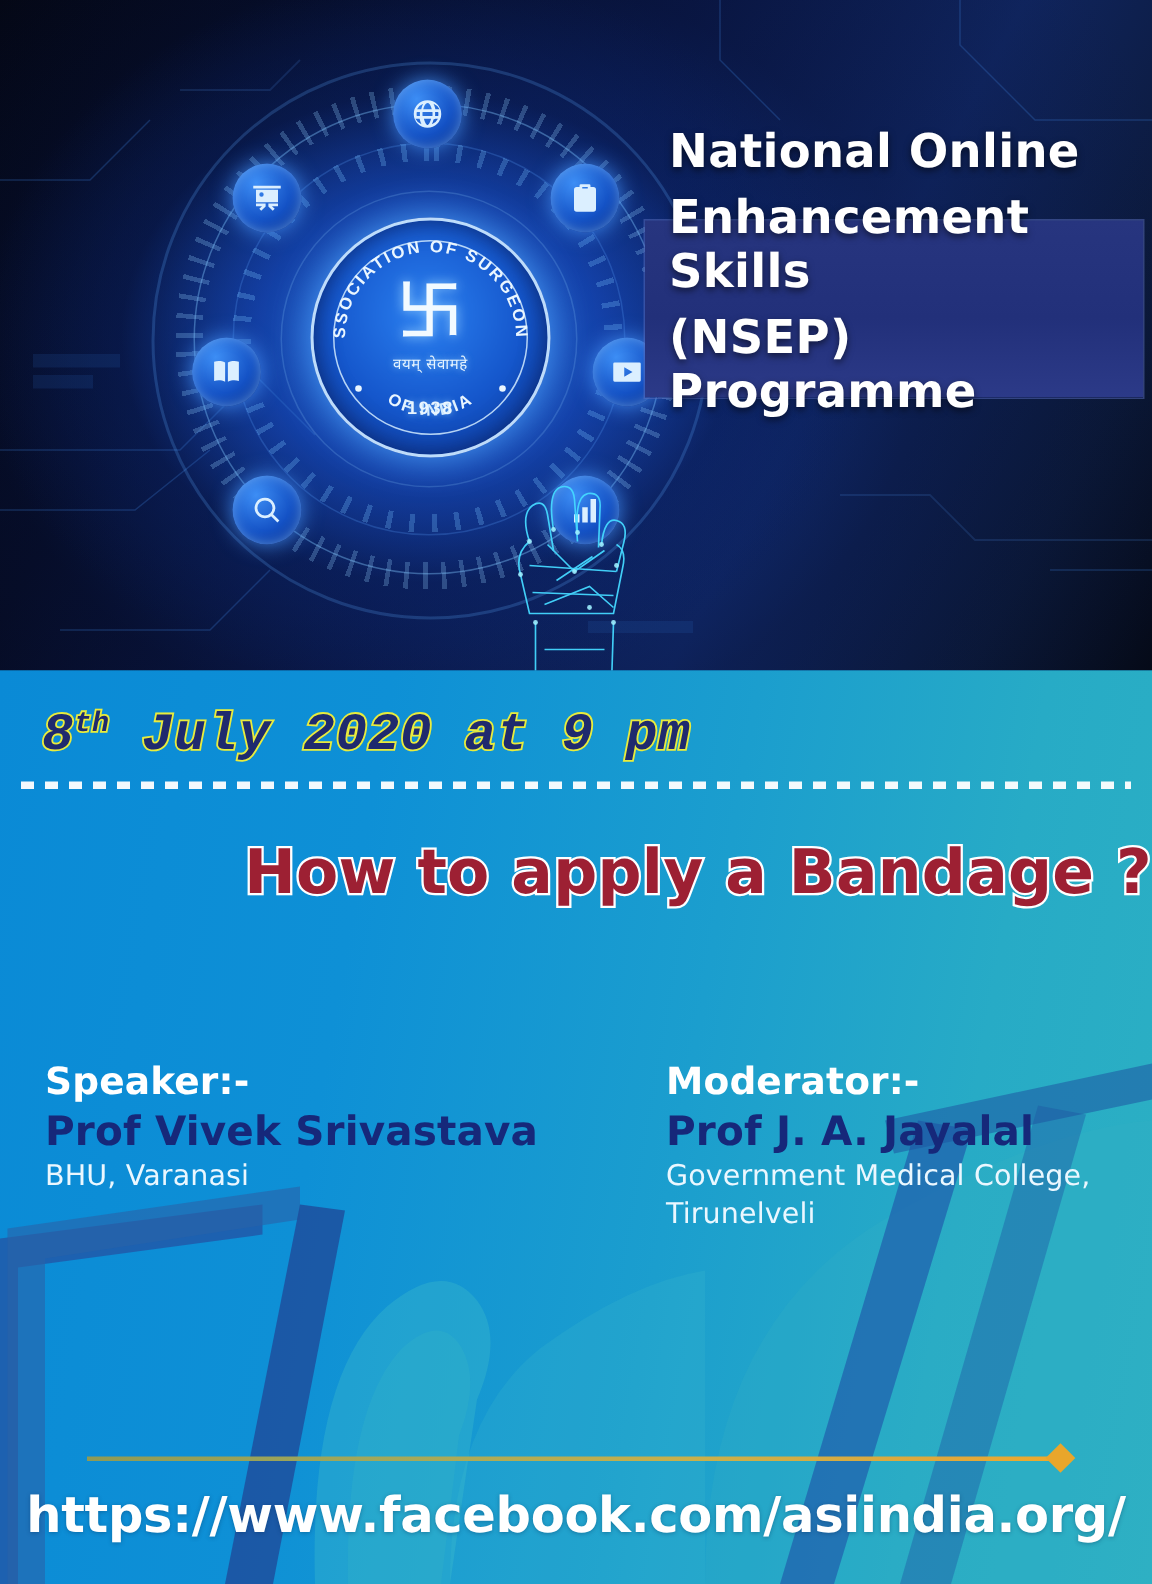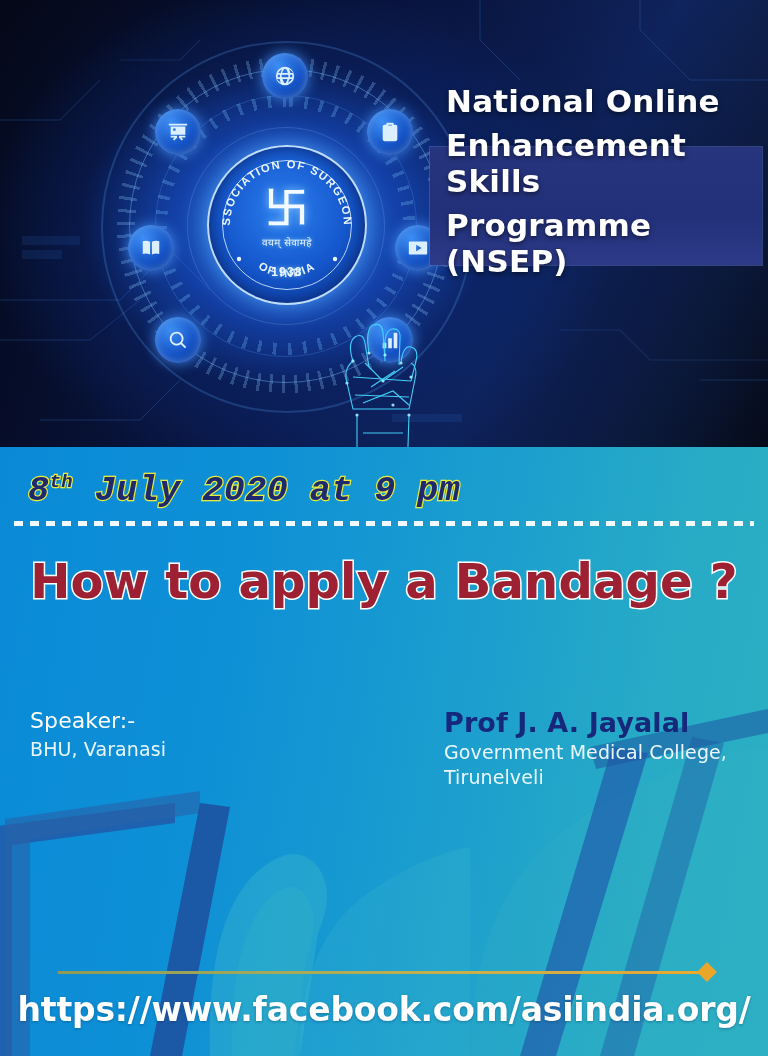--- a/index.html
+++ b/index.html
@@ -143,37 +143,37 @@
   .date sup{font-size:.54em;vertical-align:super;}
 
   .dashed{
     position:absolute;left:14px;top:74px;width:740px;height:5px;
     background:repeating-linear-gradient(90deg,#ffffff 0 9px, rgba(255,255,255,0) 9px 16px);
     opacity:.95;
   }
 
   
   .topic{
-    position:absolute;left:0;top:110px;width:768px;text-align:center;
-    font-family:"DejaVu Sans", sans-serif;
-    font-weight:700;font-size:48px;line-height:48px;
+    position:absolute;left:0;top:110px;width:768px;text-align:right;
+    font-family:"DejaVu Sans", sans-serif;
+    font-weight:700;font-size:41px;line-height:48px;
     color:#9d2033;
     -webkit-text-stroke:3px #ffffff;
     paint-order:stroke fill;
     letter-spacing:.2px;
   }
 
   
   .people{position:absolute;left:0;top:258px;width:768px;}
   .col{position:absolute;top:0;}
   .col-a{left:30px;width:390px;}
   .col-b{left:444px;width:310px;}
   .role{
     font-family:"DejaVu Sans", sans-serif;
-    font-size:22px;font-weight:400;color:#ffffff;line-height:32px;
+    font-size:25px;font-weight:700;color:#ffffff;line-height:32px;
     letter-spacing:.1px;
   }
   .pname{
     font-family:"DejaVu Sans", sans-serif;
     font-size:27px;font-weight:700;color:#16287a;line-height:35px;
     letter-spacing:.1px;
   }
   .paff{
     font-family:"DejaVu Sans", sans-serif;
     font-size:19px;font-weight:400;color:#eaf7ff;line-height:25px;
@@ -322,22 +322,22 @@
       </svg>
     </div>
 
     <div class="hero-title">
       <div class="ht-hl"></div>
       <div class="ht-line ht-hl-txt">National Online</div>
       <div class="ht-sp"></div>
       <div class="ht-line ht-hl-txt">Enhancement</div>
       <div class="ht-line ht-hl-txt">Skills</div>
       <div class="ht-sp"></div>
+      <div class="ht-line ht-hl-txt">(NSEP)</div>
       <div class="ht-line ht-hl-txt">Programme</div>
-      <div class="ht-line ht-hl-txt">(NSEP)</div>
     </div>
   </div>
 
   <div class="body">
 
     <svg class="bg-shape" style="left:0;top:0;" width="768" height="609" viewBox="0 0 768 609">
 
       <path d="M470 609 Q470 430 600 360 Q700 305 768 300 L768 609 Z" fill="#35b3c3" opacity="0.22"></path>
       <path d="M300 609 Q300 500 360 452 Q420 408 470 400 L470 609 Z" fill="#3fc0cb" opacity="0.20"></path>
 
@@ -355,23 +355,25 @@
 
     <div class="date"><span>8</span><sup>th</sup><span> July 2020 at 9 pm</span></div>
 
     <div class="dashed"></div>
 
     <div class="topic">How to apply a Bandage ?</div>
 
     <div class="people">
       <div class="col col-a">
         <div class="role">Speaker:-</div>
+        <div class="pname">Prof Vivek Srivastava</div>
         <div class="paff">BHU, Varanasi</div>
       </div>
       <div class="col col-b">
+        <div class="role">Moderator:-</div>
         <div class="pname">Prof J. A. Jayalal</div>
         <div class="paff">Government Medical College, Tirunelveli</div>
       </div>
     </div>
 
     <div class="rule"></div>
     <div class="rule-dia"></div>
     <div class="url">https://www.facebook.com/asiindia.org/</div>
   </div>
 </div>

